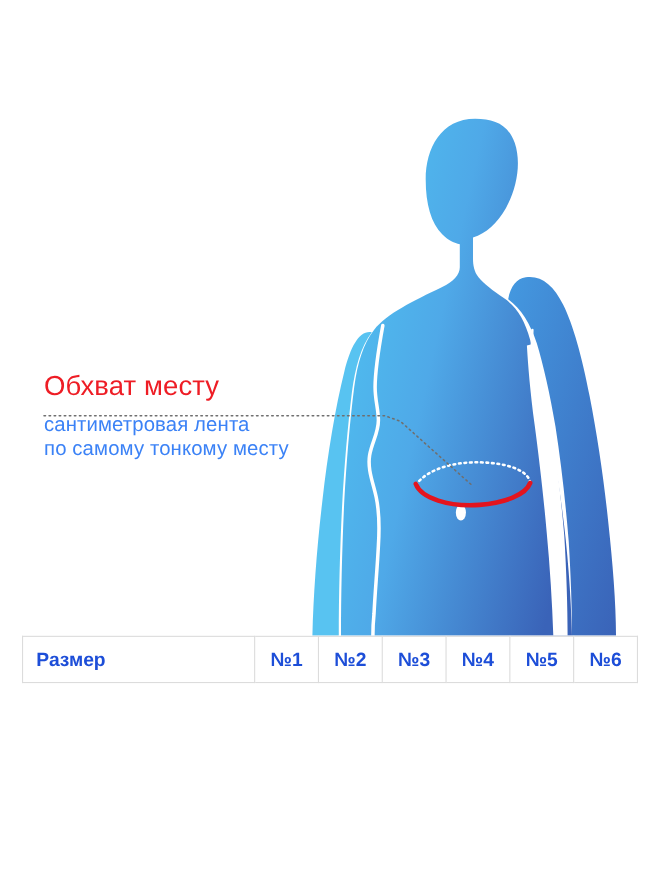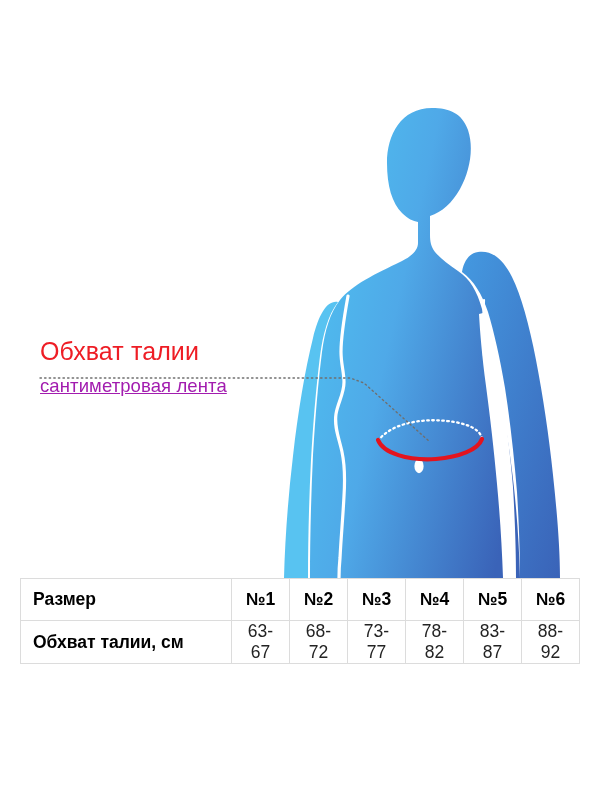--- a/index.html
+++ b/index.html
@@ -42,23 +42,22 @@
     line-height: 1.05;
     letter-spacing: 0.1px;
     margin: 0;
     white-space: nowrap;
   }
   #callout-body {
     margin: 0;
     padding-top: 11px;
     font-size: 18.5px;
     line-height: 1.17;
-    color: #a21caf;
+    color: #3b82f6;
     letter-spacing: 0.1px;
-    text-decoration: underline;
   }
   #callout-body span {
     display: block;
     white-space: nowrap;
   }
 
   
   #size-table-wrap {
     position: absolute;
     left: 20px;
@@ -69,21 +68,21 @@
     border-collapse: collapse;
     width: 560px;
     table-layout: fixed;
     background: #ffffff;
   }
   table#size-table td {
     border: 1px solid #dcdcdc;
     height: 41px;
     padding: 0 8px;
     text-align: center;
-    color: #000000;
+    color: #1d4ed8;
     font-size: 17.5px;
   }
   table#size-table td.rowlabel {
     text-align: left;
     font-weight: bold;
     width: 190px;
     padding-left: 12px;
     font-size: 17.5px;
   }
   table#size-table tr.head-row td {
@@ -190,44 +189,36 @@
 
       <path d="M378,440
                C383,453 408,461 436,459
                C459,457 478,450 482,439" fill="none" stroke="#e3141e" stroke-width="4.2" stroke-linecap="round"></path>
 
       <path d="M40,378 L350,378 L364,383 L430,442" fill="none" stroke="#6f6f6f" stroke-width="1.4" stroke-dasharray="1.4 3.2" stroke-linecap="round"></path>
     </g>
   </svg>
 
   <div id="callout">
-    <h1 id="callout-title">Обхват талии</h1>
+    <h1 id="callout-title">Обхват месту</h1>
     <p id="callout-body">
       <span>сантиметровая лента</span>
+      <span>по самому тонкому месту</span>
     </p>
   </div>
 
   <div id="size-table-wrap">
     <table id="size-table">
       <tbody>
         <tr class="head-row">
           <td class="rowlabel">Размер</td>
           <td>№1</td>
           <td>№2</td>
           <td>№3</td>
           <td>№4</td>
           <td>№5</td>
           <td>№6</td>
         </tr>
-        <tr class="value-row">
-          <td class="rowlabel">Обхват талии, см</td>
-          <td class="value-cell">63-67</td>
-          <td class="value-cell">68-72</td>
-          <td class="value-cell">73-77</td>
-          <td class="value-cell">78-82</td>
-          <td class="value-cell">83-87</td>
-          <td class="value-cell">88-92</td>
-        </tr>
       </tbody>
     </table>
   </div>
 
 </div>
 
 </body></html>

